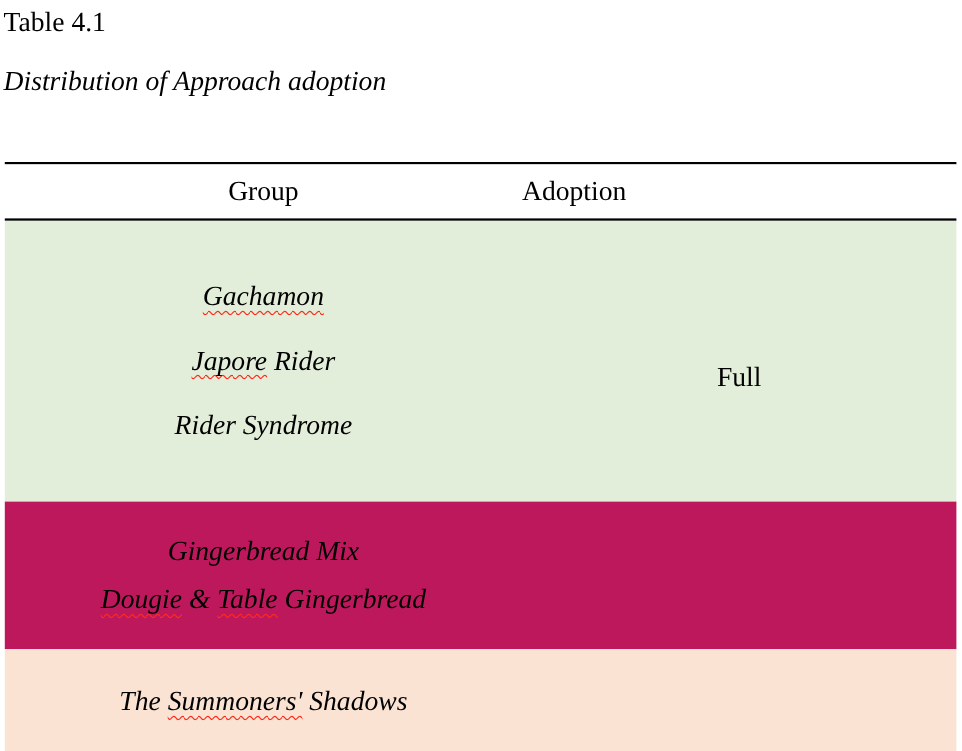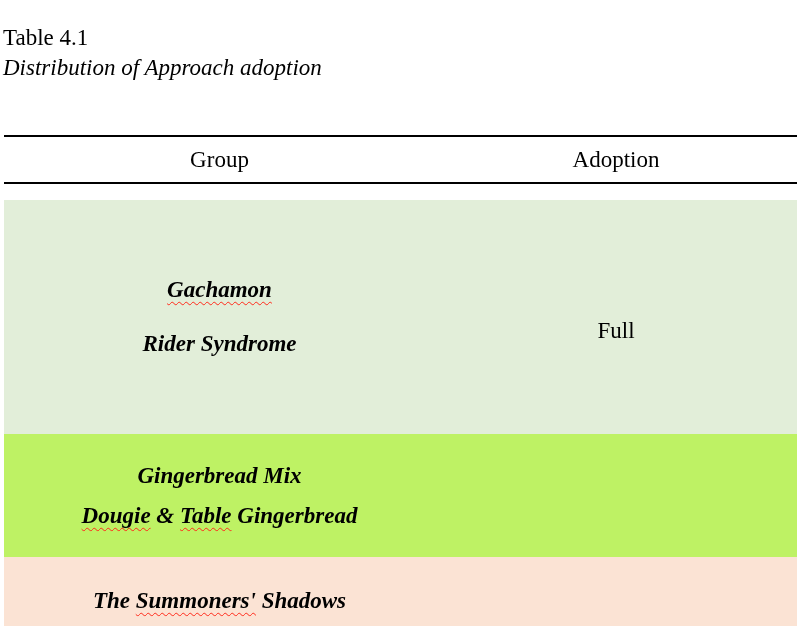--- a/index.html
+++ b/index.html
@@ -11,21 +11,21 @@
     width: 802px;
     height: 626px;
     position: relative;
     font-family: "Liberation Serif", "DejaVu Serif", serif;
     color: #000000;
     overflow: hidden;
   }
   .table-label {
     position: absolute;
     left: 3px;
-    top: 23px;
+    top: 4px;
     font-size: 23px;
     line-height: 30px;
     font-style: normal;
   }
   .table-caption {
     position: absolute;
     left: 3px;
     top: 52px;
     font-size: 23px;
     line-height: 32px;
@@ -36,37 +36,36 @@
     left: 4px;
     top: 135px;
     width: 793px;
     border-top: 2px solid #000000;
   }
   .header-row {
     display: flex;
     height: 45px;
     align-items: center;
     border-bottom: 2px solid #000000;
-    margin-bottom: 16px;
+    margin-bottom: 0;
     background: #ffffff;
     font-size: 23px;
   }
   .col-group  { width: 431px; text-align: center; }
-  .col-adoption { width: 362px; text-align: center; }
+  .col-adoption { width: 362px; text-align: left; }
   .body-rows { border-bottom: 2px solid #000000; }
   .body-row { display: flex; }
   .body-row .cell-group {
     width: 431px;
     display: flex;
     flex-direction: column;
     justify-content: center;
     text-align: center;
     font-style: italic;
     font-size: 23px;
-    font-weight: bold;
   }
   .body-row .cell-adoption {
     width: 362px;
     display: flex;
     align-items: center;
     justify-content: center;
     font-size: 23px;
     font-style: normal;
     margin-top: 28px;
   }
@@ -93,27 +92,28 @@
 
 <div class="apa-table">
   <div class="header-row">
     <div class="col-group">Group</div>
     <div class="col-adoption">Adoption</div>
   </div>
   <div class="body-rows" id="body-rows">
       <div class="body-row row-0" style="background: rgb(226, 238, 217);">
         <div class="cell-group">
           <div><span class="misspelled">Gachamon</span></div>
+          <div><span class="misspelled">Japore</span><span> Rider</span></div>
           <div><span>Rider Syndrome</span></div>
         </div>
         <div class="cell-adoption">
           <span>Full</span>
         </div>
       </div>
-      <div class="body-row row-1" style="background: #bef264;">
+      <div class="body-row row-1" style="background: #be185d;">
         <div class="cell-group">
           <div><span>Gingerbread Mix</span></div>
           <div><span class="misspelled">Dougie</span><span> &amp; </span><span class="misspelled">Table</span><span> Gingerbread</span></div>
         </div>
       </div>
       <div class="body-row row-2" style="background: rgb(251, 227, 212);">
         <div class="cell-group">
           <div><span>The </span><span class="misspelled">Summoners'</span><span> Shadows</span></div>
         </div>
       </div>

